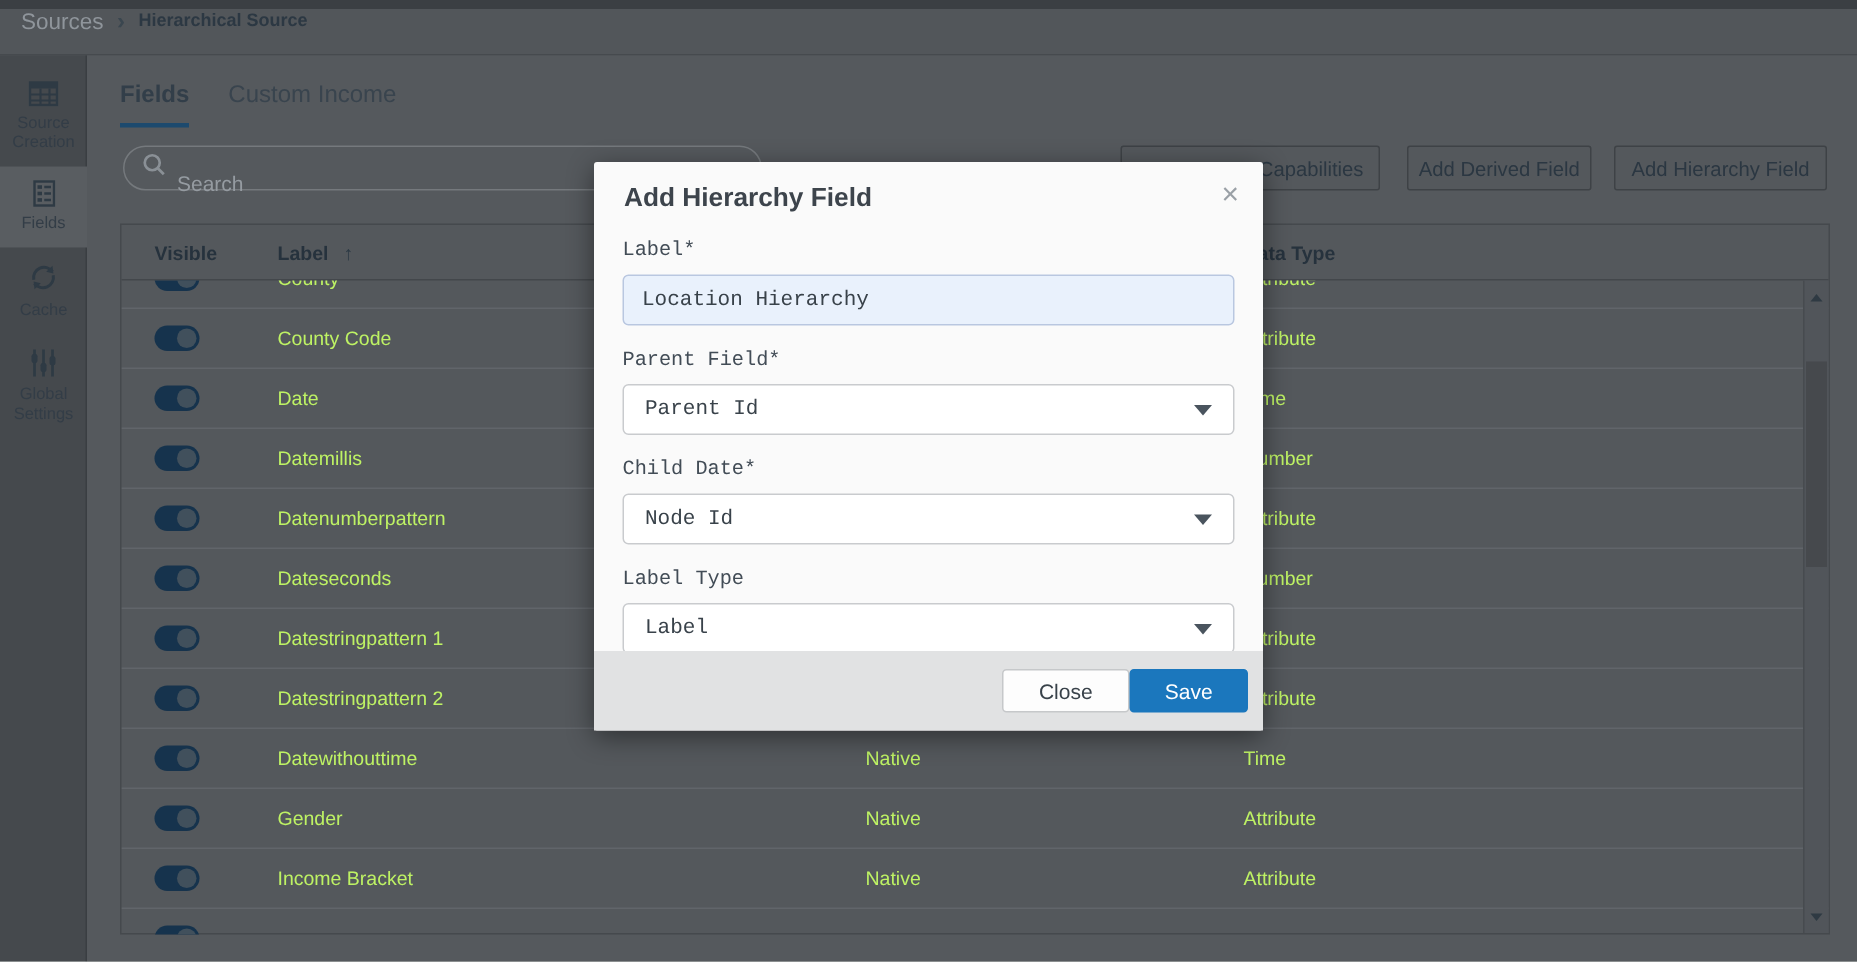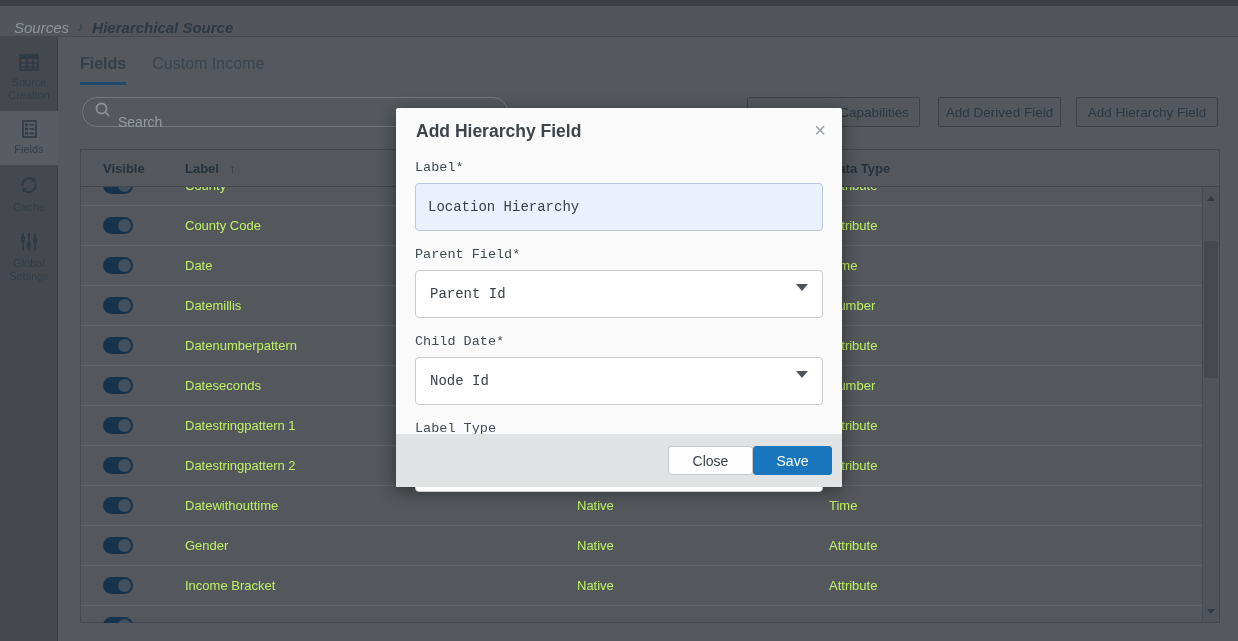--- a/index.html
+++ b/index.html
@@ -3,24 +3,24 @@
 <meta charset="utf-8">
 <style>
   * { margin:0; padding:0; box-sizing:border-box; }
   html,body { width:1238px; height:641px; overflow:hidden; }
   body { font-family:"Liberation Sans","DejaVu Sans",sans-serif; }
   .screen { position:relative; width:1238px; height:641px; background:#55595d; overflow:hidden; }
 
   
   .topstrip { position:absolute; left:0; top:0; width:100%; height:6px; background:#3b3f43; }
   .topbar { position:absolute; left:0; top:6px; width:100%; height:31px; background:#52565a;
-            display:flex; align-items:flex-end; padding-left:14px; border-bottom:1px solid #464a4e;font-style:italic; }
+            display:flex; align-items:flex-start; padding-left:14px; border-bottom:1px solid #464a4e; }
   .crumb-parent { font-size:15px; color:#8f959b; }
   .crumb-sep { font-size:16px; font-weight:700; color:#3a464f; margin:0 9px; }
-  .crumb-current { font-size:15px; font-weight:700; color:#2c3843; }
+  .crumb-current { font-size:12px; font-weight:700; color:#2c3843; }
 
   
   .sidebar { position:absolute; left:0; top:37px; width:58px; height:604px; background:#45494d;
              border-right:1px solid #3a3e42; padding-top:8px; }
   .side-item { width:58px; display:flex; flex-direction:column; align-items:center; justify-content:center;
                gap:5px; padding:9px 2px; cursor:pointer; }
   .side-item.active { background:#595d61; }
   .side-label { font-size:11px; line-height:13px; color:#333d47; text-align:center; }
   .side-item svg { display:block; }
 
@@ -72,21 +72,21 @@
 
   
   .overlay { position:absolute; inset:0; background:transparent; }
   .modal { position:absolute; left:396px; top:108px; width:446px; height:379px; background:#fafafa;
            border-radius:2px; box-shadow:0 4px 18px rgba(0,0,0,0.45); }
   .m-title { padding:13px 20px 0; font-size:17.5px; font-weight:700; color:#3d444c; }
   .m-close { position:absolute; top:12px; right:16px; font-size:20px; color:#9aa0a6; cursor:pointer; line-height:20px; }
   .m-body { padding:18px 19px 0; }
   .fg { margin-bottom:16px;font-family:Liberation Mono, monospace; }
   .fg-label { display:block; font-size:13.5px; line-height:16px; color:#424c56; margin-bottom:7px; }
-  .ctl { width:100%; height:48px; border-radius:4px; font-size:14px; color:#39424a; }
+  .ctl { width:100%; height:34px; border-radius:4px; font-size:14px; color:#39424a; }
   input.ctl { background:#e9f1fc; border:1px solid #b9c7e0; padding:0 12px; outline:none; font-family:inherit; }
   .sel { background:#ffffff; border:1px solid #c9cbce; display:flex; align-items:center;
          padding:0 14px; position:relative; cursor:pointer; }
   .caret { position:absolute; right:14px; top:13px; width:0; height:0; border-left:6px solid transparent;
            border-right:6px solid transparent; border-top:7px solid #4a545e; }
   .m-footer { position:absolute; left:0; right:0; bottom:0; height:53px; background:#e1e2e3;
               display:flex; align-items:center; justify-content:flex-end; padding-right:10px; }
   .m-btn { height:29px; border-radius:3px; font-size:14px; display:flex; align-items:center;
            justify-content:center; cursor:pointer; }
   .m-btn-close { width:85px; background:#fdfdfd; border:1px solid #c6c8ca; color:#39424a; }

